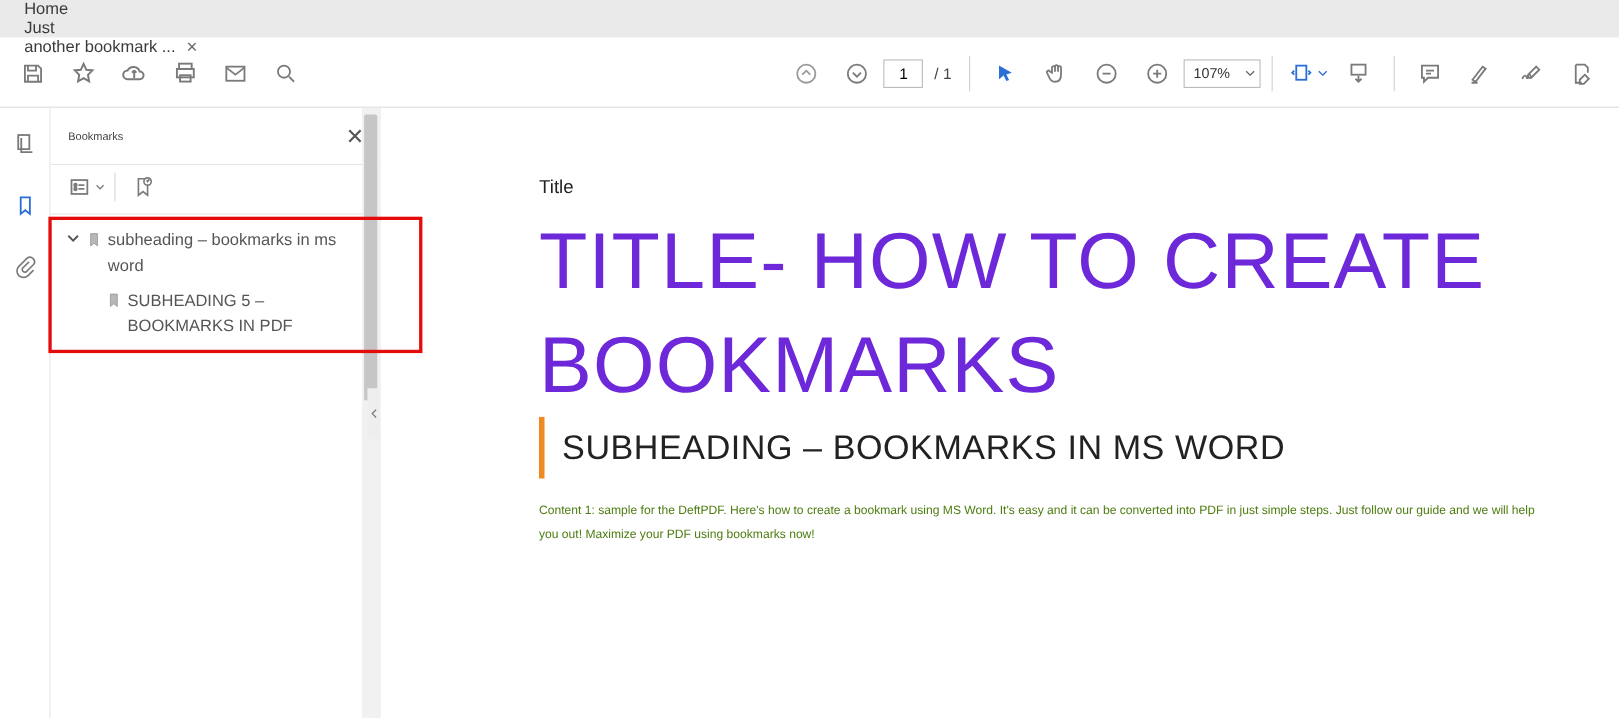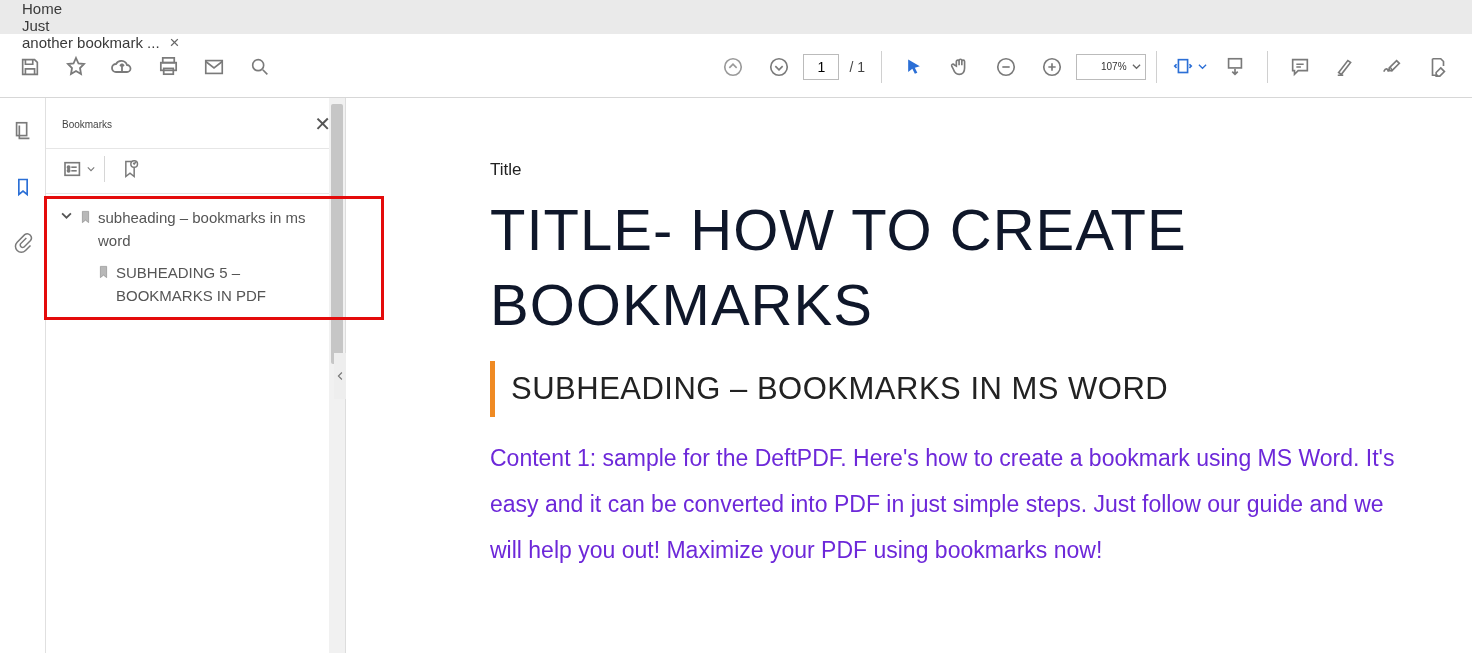--- a/index.html
+++ b/index.html
@@ -13,21 +13,21 @@
 
   
   .toolbar { height: 62px; border-bottom: 1px solid #d7d7d7; display: flex; align-items: center; padding: 0 4px; }
   .tb-group-left { display: flex; align-items: center; gap: 2px; padding-left: 4px; }
   .tb-spacer { flex: 1; }
   .tb-group-right { display: flex; align-items: center; gap: 2px; padding-right: 8px; }
   .tb-btn { width: 44px; height: 40px; display: flex; align-items: center; justify-content: center; cursor: pointer; border-radius: 2px; }
   .tb-sep { width: 1px; height: 32px; background: #d0d0d0; margin: 0 8px; }
   .page-input { width: 36px; height: 26px; border: 1px solid #bbb; text-align: center; font-size: 14px; }
   .page-total { font-size: 14px; color: #444; padding: 0 6px 0 8px; }
-  .zoom-display { width: 70px; height: 26px; border: 1px solid #bbb; display: flex; align-items: center; justify-content: space-between; padding: 0 4px 0 24px; font-size: 10px; color: #333; }
+  .zoom-display { width: 70px; height: 26px; border: 1px solid #bbb; display: flex; align-items: center; justify-content: space-between; padding: 0 4px 0 8px; font-size: 13px; color: #333; }
   .fit-dd { display: flex; align-items: center; }
 
   
   .main { display: flex; height: calc(653px - 36px - 62px); }
   
   
   .rail { width: 46px; background: #fff; border-right: 1px solid #e0e0e0; display: flex; flex-direction: column; align-items: center; padding-top: 18px; gap: 26px; }
   .rail-btn { width: 30px; height: 30px; display:flex; align-items:center; justify-content:center; cursor:pointer; }
 
   
@@ -52,25 +52,25 @@
   .bm-child .chev { width:0; }
   
   
   .panel-scroll { position:absolute; right:0; top:0; bottom:0; width:16px; background:#f1f1f1; }
   .panel-thumb { position:absolute; right:2px; top:6px; width:12px; height:260px; background:#c6c6c6; border-radius:2px; }
   .collapse-handle { position:absolute; right:-1px; top:50%; transform:translateY(-50%); width:12px; height:46px; background:#eee; display:flex; align-items:center; justify-content:center; cursor:pointer; }
 
   
   .doc-area { flex:1; background:#fff; overflow:hidden; padding: 62px 30px 0 144px; position:relative; }
   .doc-area .tlabel { font-size:17px; color:#222; margin-bottom:12px; }
-  .doc-area h1 { font-weight:300; font-size:58px; letter-spacing:1px; color:#0f172a; line-height:1.3; margin-bottom:18px; }
+  .doc-area h1 { font-weight:300; font-size:72px; letter-spacing:1px; color:#6d28d9; line-height:1.3; }
   .sub-row { display:flex; align-items:stretch; margin-bottom:18px; }
   .orange-bar { width:5px; background:#ef8a23; margin-right:16px; height:56px; }
   .sub-row h2 { font-weight:400; font-size:31px; letter-spacing:0.5px; color:#222; align-self:center; }
-  .doc-area p { font-size:23px; color:#6d28d9; line-height:2.0; max-width: 920px; margin-top: 12px; }
+  .doc-area p { font-size:11px; color:#4d7c0f; line-height:2.0; max-width: 920px; margin-top: 12px; }
 
   svg { display:block; }
 </style>
 </head>
 <body>
 
 <div class="tab-bar">
   <div class="tab">Home</div>
   <div class="tab">Just</div>
   <div class="tab doc">

